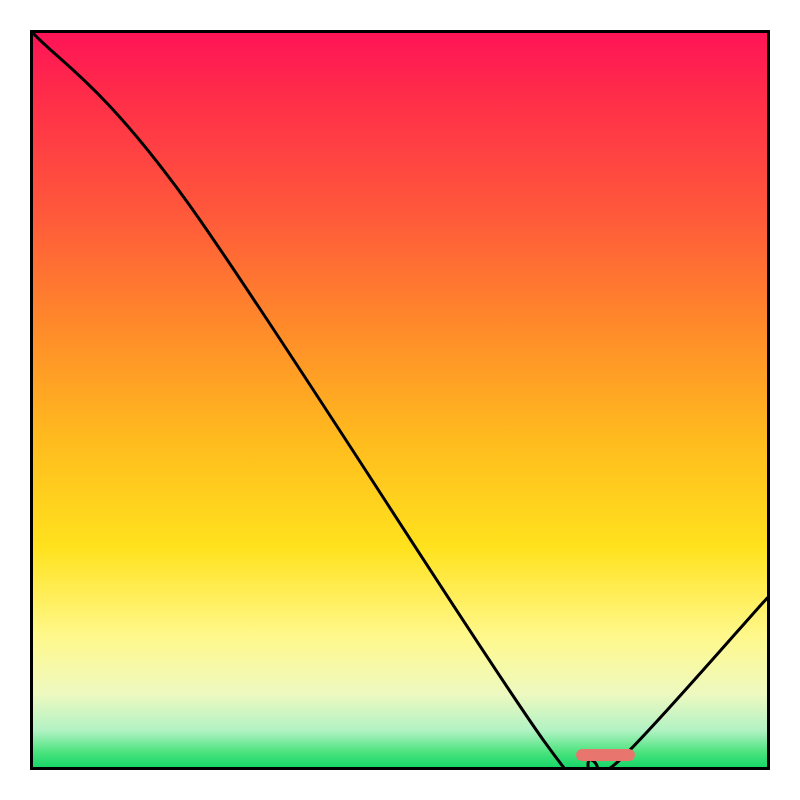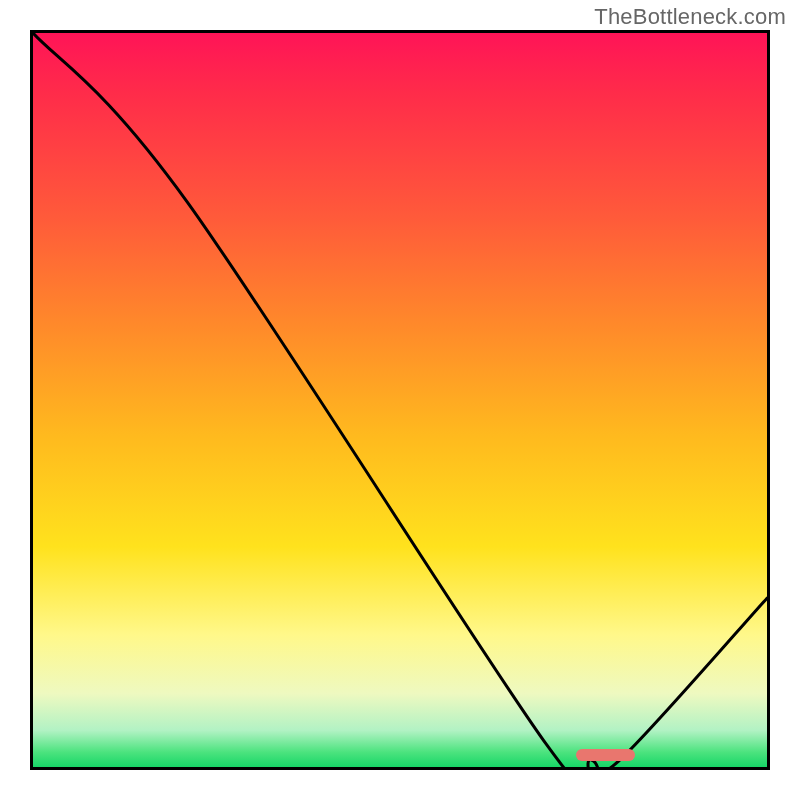--- a/index.html
+++ b/index.html
@@ -65,21 +65,20 @@
     height: 12px;
     border-radius: 6px;
     background: #e9766e;
   }
 </style>
 </head>
 <body>
 
 <div class="container">
 
-  <div class="watermark">TheBottleneck.com</div>
 
   <div class="plot-frame">
     <div class="gradient-bg"></div>
 
     <svg class="curve" viewBox="0 0 734 734" preserveAspectRatio="none">
       <path id="curve-path" d="M 0 0 C 25.689999999999998 28.136666666666656 68.50666666666666 50.156666666666595 154.14 168.81999999999994 C 239.7733333333333 287.4833333333333 446.5166666666666 619.0066666666667 513.8 711.98 C 581.0833333333333 804.9533333333334 545.6066666666667 724.2133333333334 557.84 726.66 C 570.0733333333334 729.1066666666666 557.84 753.5733333333333 587.2 726.66 C 616.5600000000001 699.7466666666667 709.5333333333333 592.0933333333334 734 565.1800000000001" fill="none" stroke="#000000" stroke-width="3" stroke-linejoin="round" stroke-linecap="round"></path>
     </svg>
 
     <div id="opt-marker" class="opt-marker" style="left: 543.16px; width: 58.72px; bottom: 6px;"></div>
   </div>

